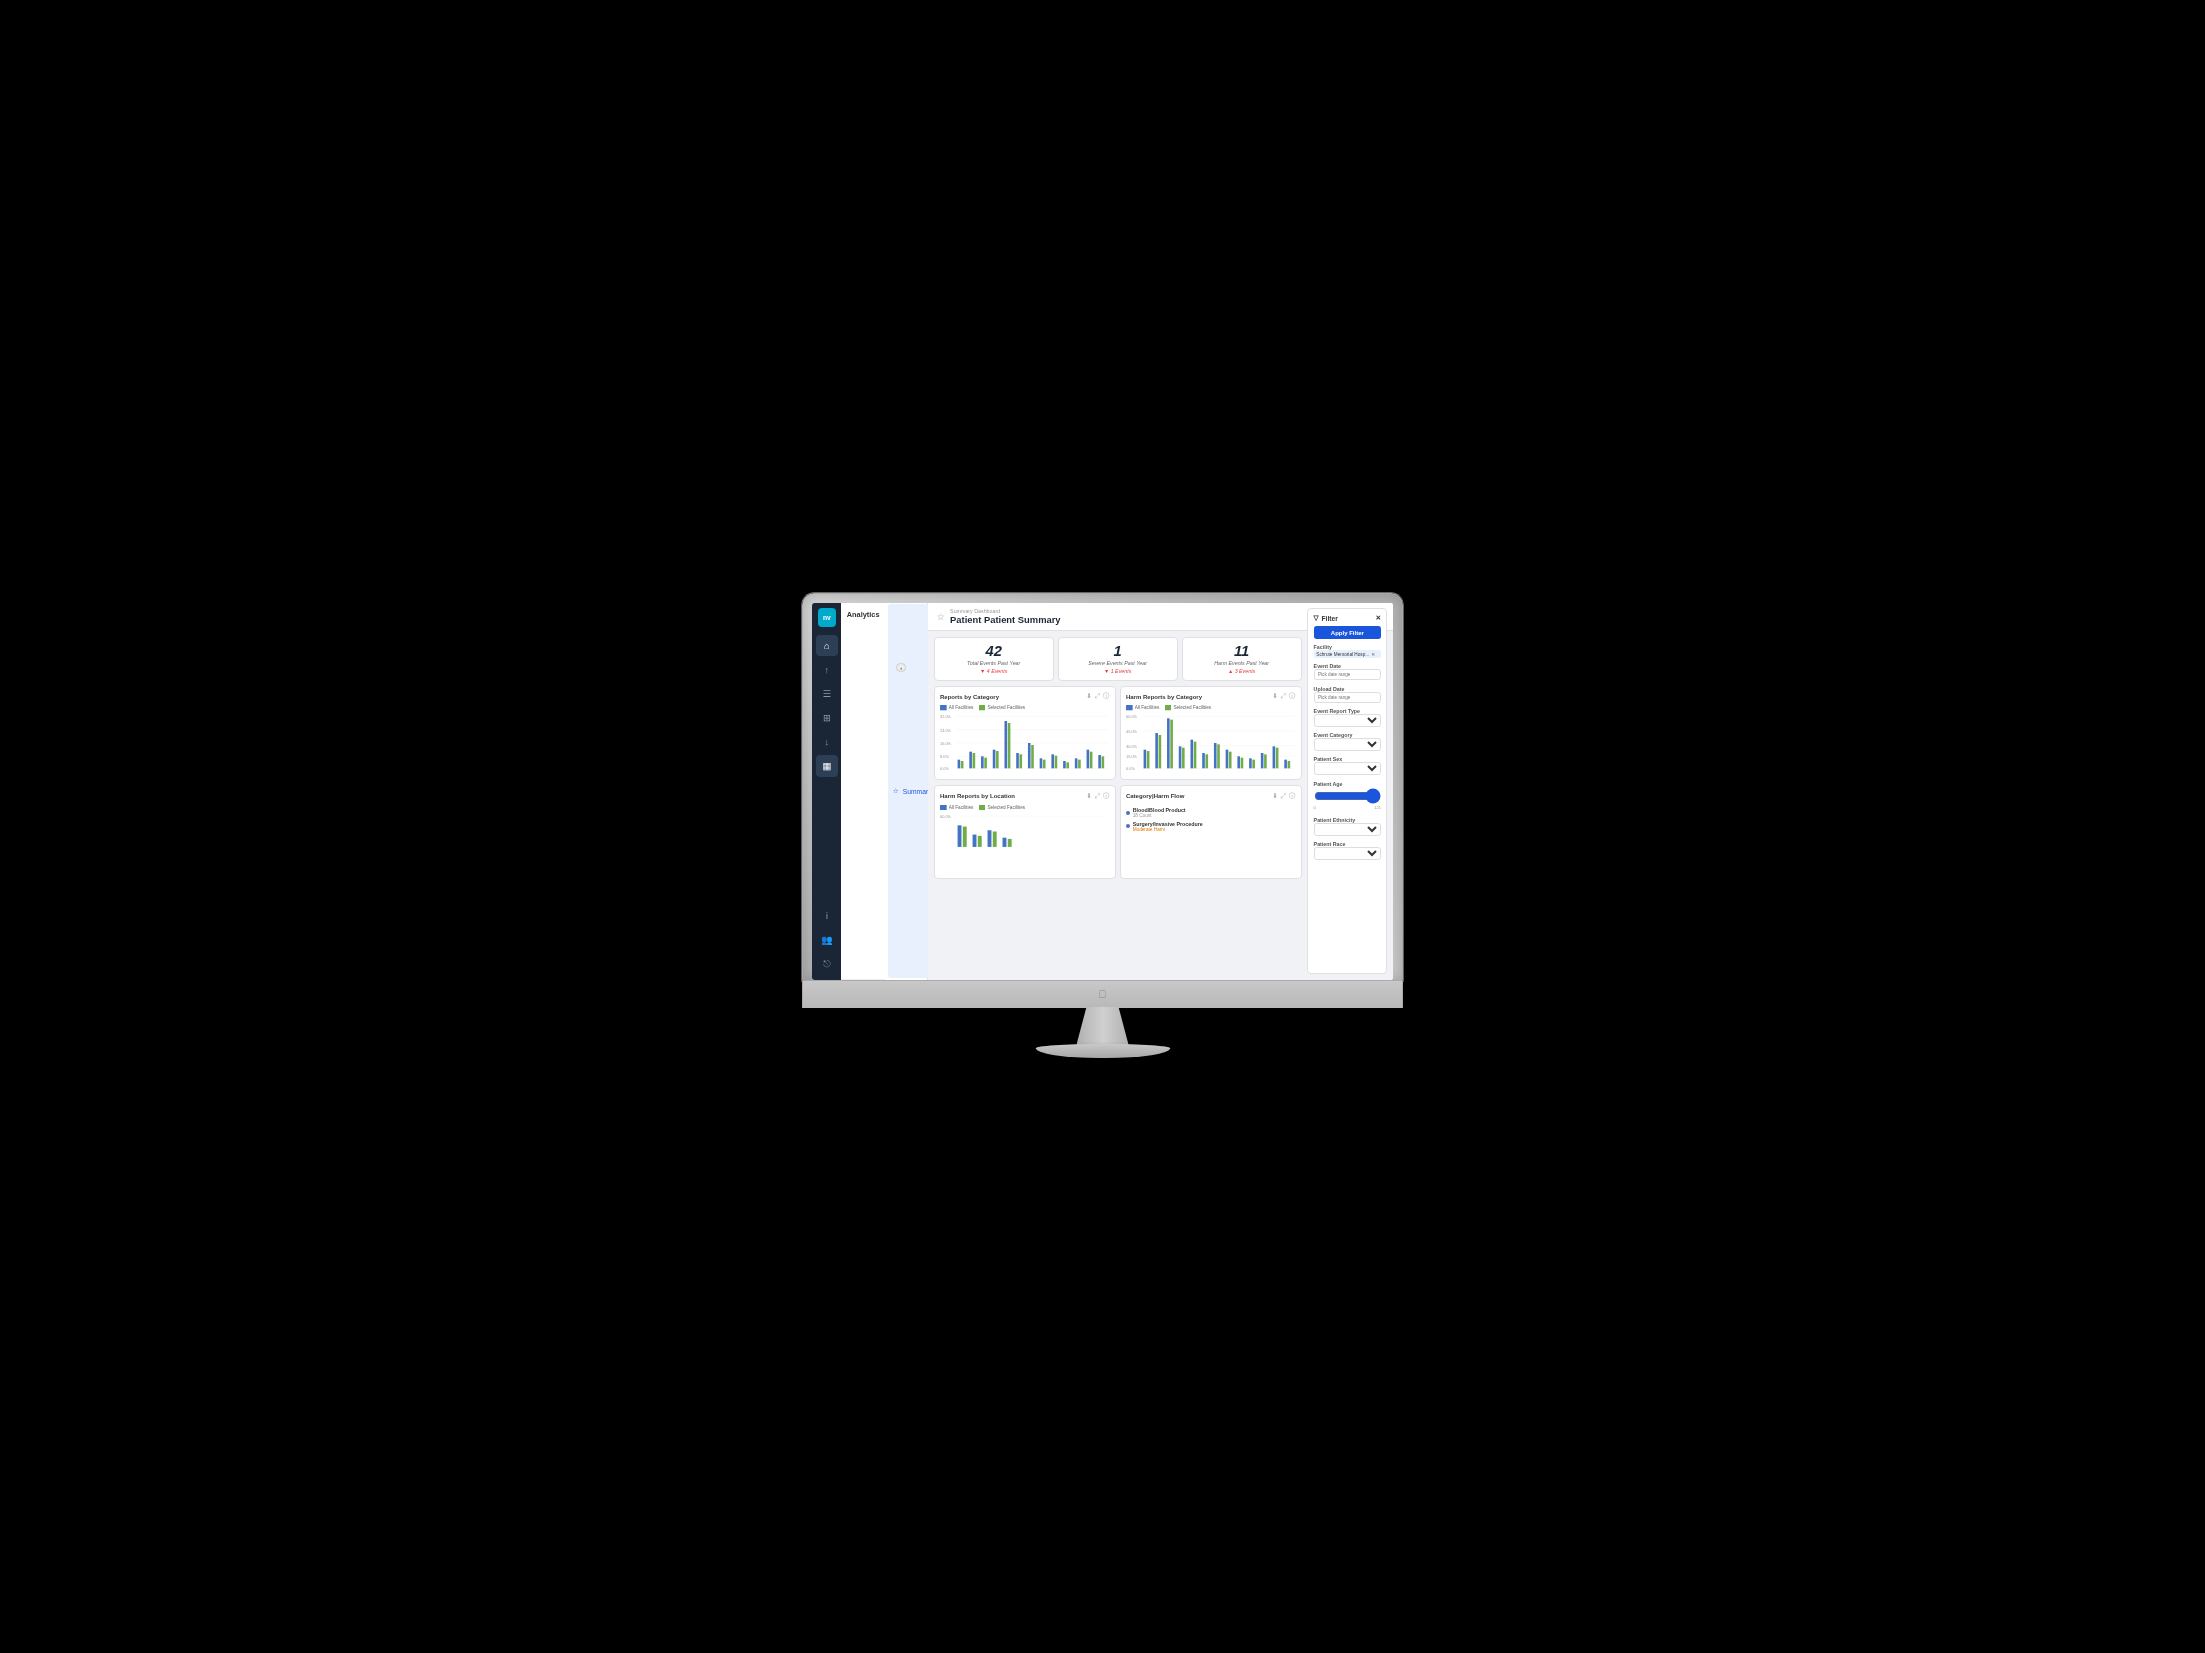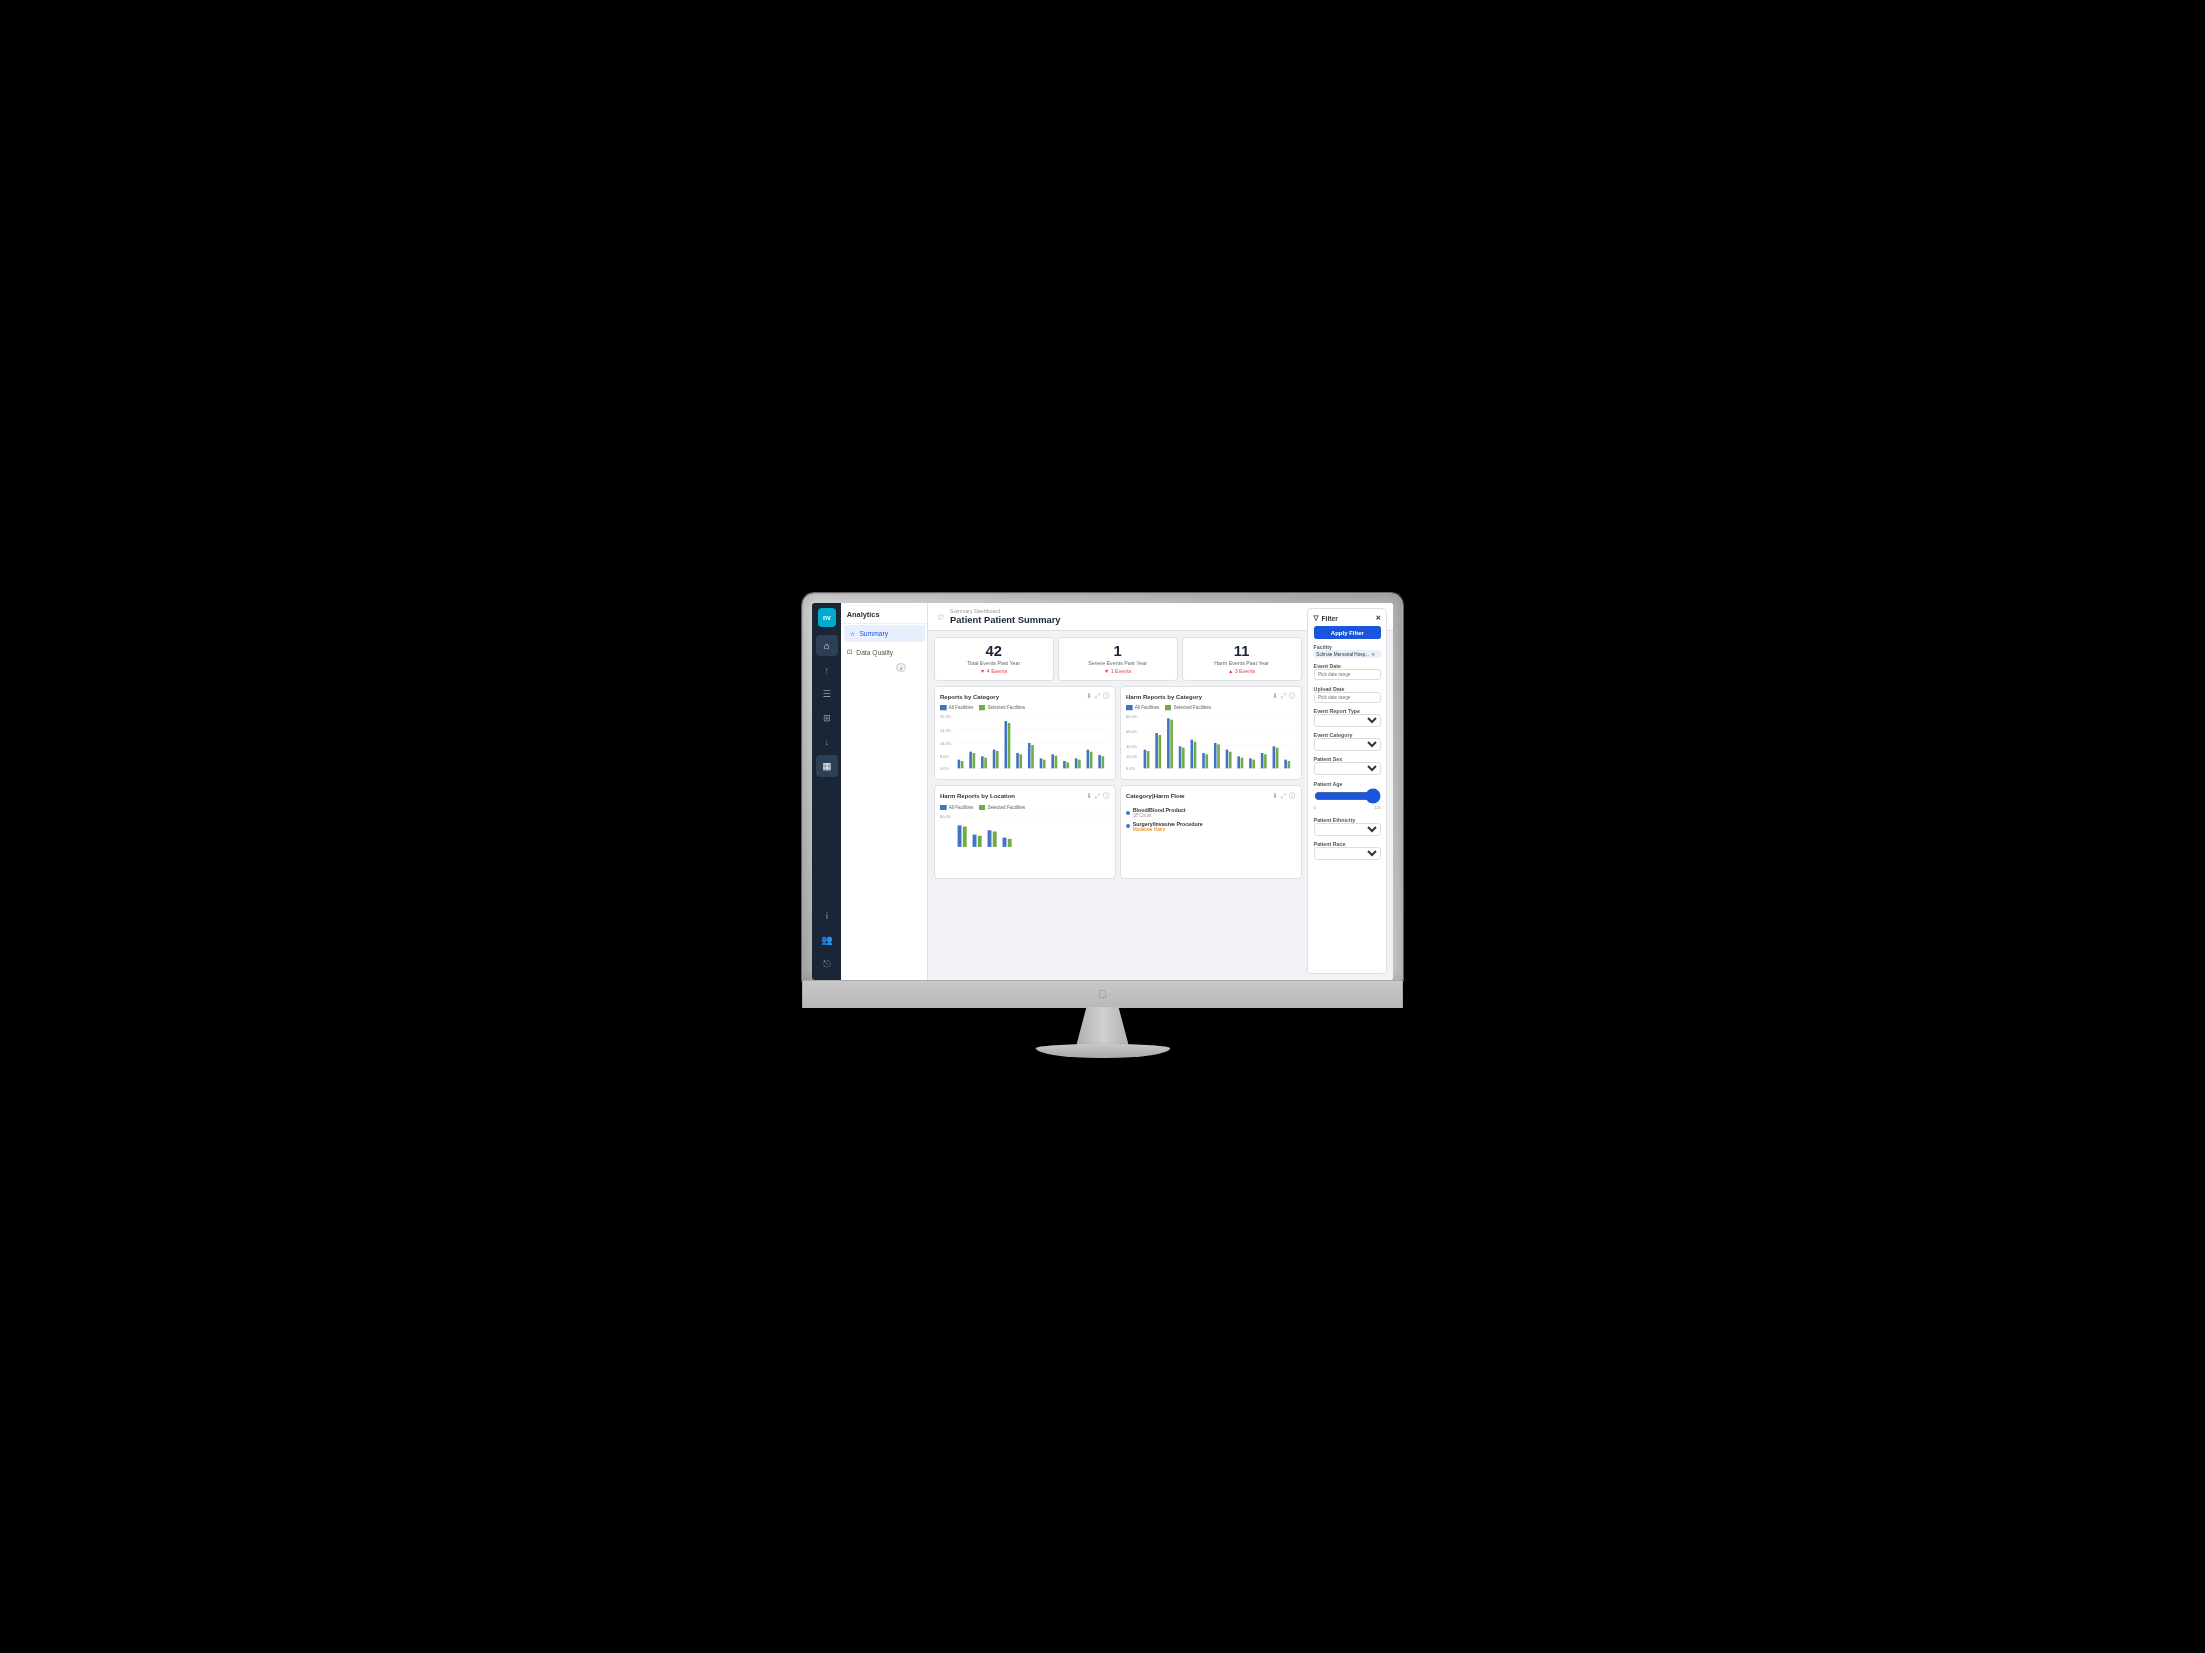--- a/index.html
+++ b/index.html
@@ -128,21 +128,21 @@
       color: #fff;
     }
     .sidebar-spacer { flex: 1; }
 
     
     .nav-panel {
       width: 87px;
       background: #fff;
       border-right: 0.7px solid #e0e0e0;
       display: flex;
-      flex-direction: column;
+      flex-direction: row;
       flex-shrink: 0;
     }
 
     .nav-panel-header {
       padding: 6.7px 5.3px 4px;
       font-size: 7.4px;
       font-weight: 600;
       color: #333;
       border-bottom: 0.7px solid #eee;
     }
@@ -203,20 +203,21 @@
       padding: 5.3px;
       display: flex;
       flex-direction: column;
       gap: 5.3px;
     }
 
     
     .kpi-row {
       display: flex;
       gap: 4px;
+      font-style: italic;
     }
 
     .kpi-card {
       background: #fff;
       border-radius: 4px;
       border: 0.7px solid #e0e0e0;
       padding: 5.3px 8px;
       flex: 1;
       text-align: center;
     }

